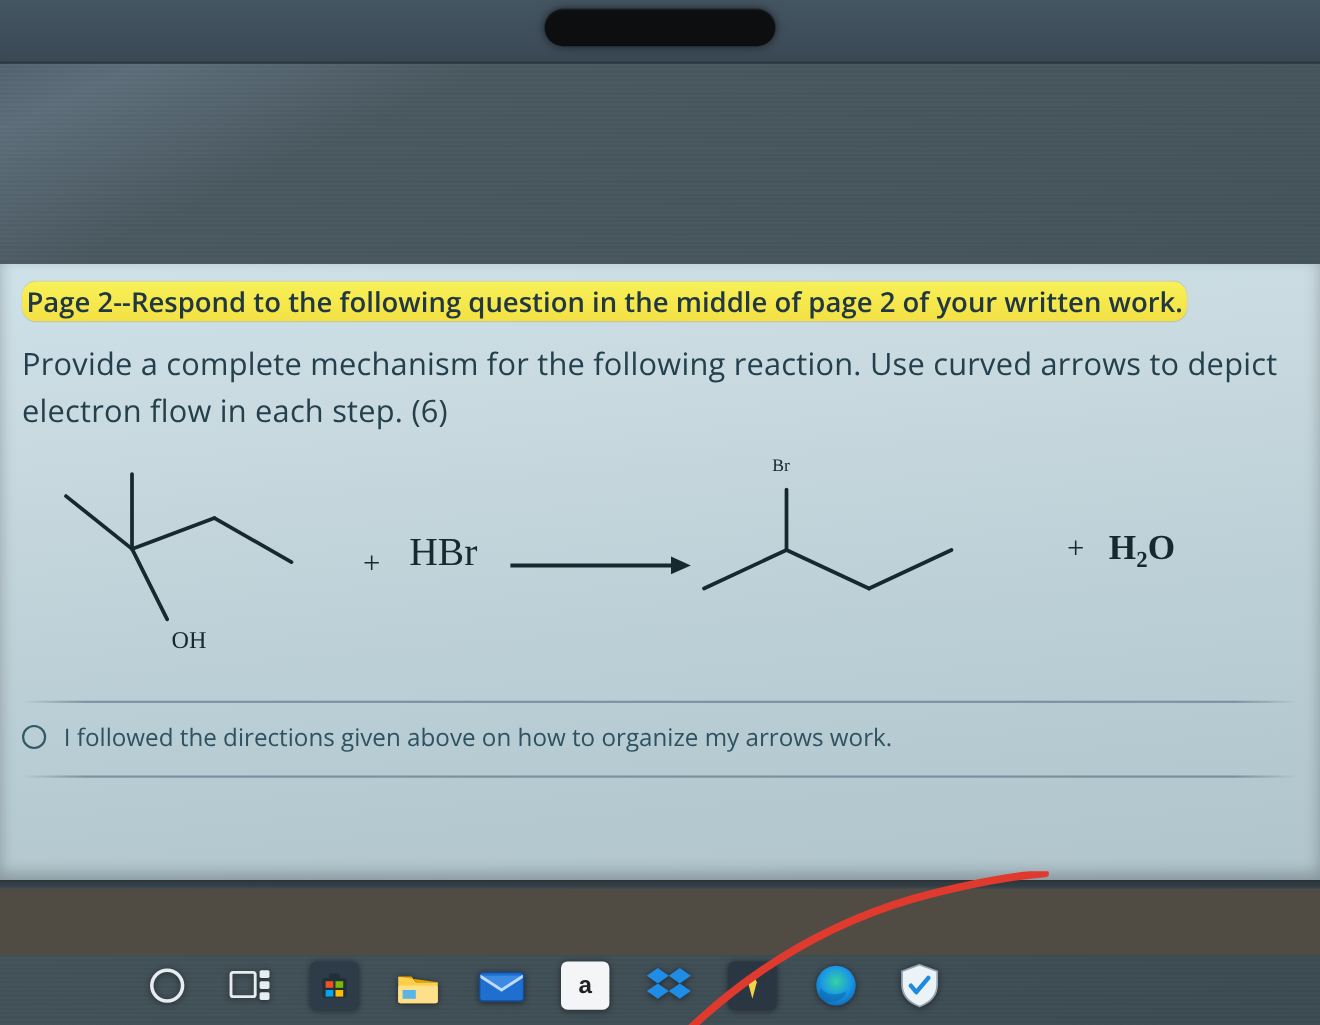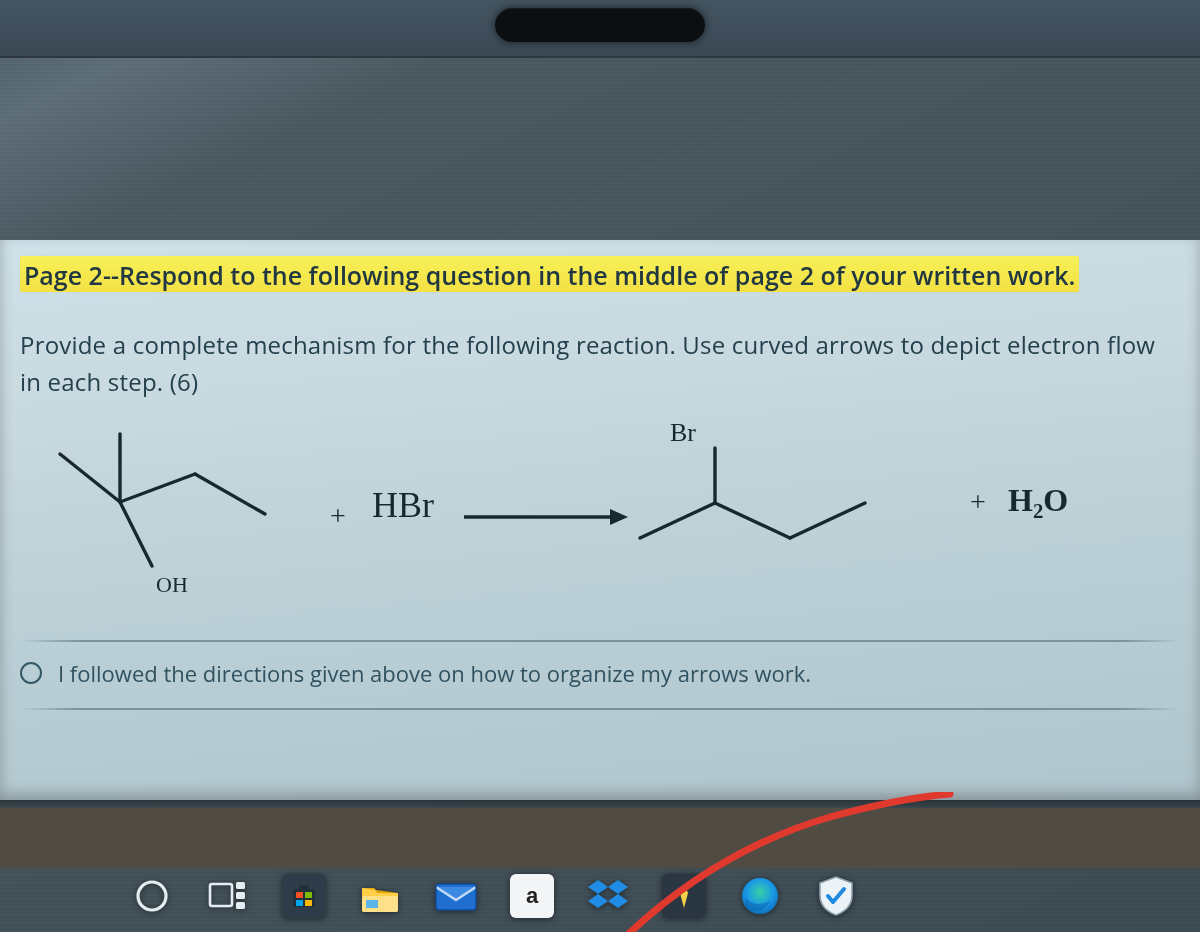--- a/index.html
+++ b/index.html
@@ -41,26 +41,26 @@
   }
   .q-title {
     font-size: 25px;
     font-weight: 600;
     color: #213842;
   }
   .hl {
     display: inline;
     background: linear-gradient(180deg, rgba(255,244,63,.85) 0%, rgba(250,225,40,.85) 100%);
     padding: 2px 4px 0 4px;
-    border-radius: 2px;
+    border-radius: 13px;
     box-shadow: 0 0 1px rgba(120,100,0,.3);
   }
   .q-body {
-    margin-top: 34px;
-    font-size: 24px;
+    margin-top: 18px;
+    font-size: 28px;
     color: #24404c;
     line-height: 1.55;
     font-weight: 400;
     letter-spacing: .2px;
   }
   .reaction {
     margin-top: 24px;
     position: relative;
     height: 210px;
     width: 100%;
@@ -170,21 +170,21 @@
     </svg>
 
     <svg class="mol" style="left:600px; top:4px;" width="280" height="140" viewBox="0 0 280 140">
       <g stroke="#18282f" stroke-width="3.4" stroke-linecap="round" fill="none">
         <line x1="20" y1="110" x2="95" y2="75"></line>
         <line x1="95" y1="75" x2="95" y2="20"></line>
         <line x1="95" y1="75" x2="170" y2="110"></line>
         <line x1="170" y1="110" x2="245" y2="75"></line>
       </g>
     </svg>
-    <div class="chem-label" style="left:650px; top:-6px; font-size:26px;">Br</div>
+    <div class="chem-label" style="left:682px; top:-6px; font-size:16px;">Br</div>
 
     <div class="chem-label" style="left:950px; top:62px; font-size:28px;">+</div>
     <div class="chem-label" style="left:988px; top:58px; font-size:32px; font-weight:700;">H<span class="sub">2</span>O</div>
   </div>
 
   <hr class="divider">
 
   <div class="check-row">
     <span class="radio"></span>
     <span>I followed the directions given above on how to organize my arrows work.</span>

